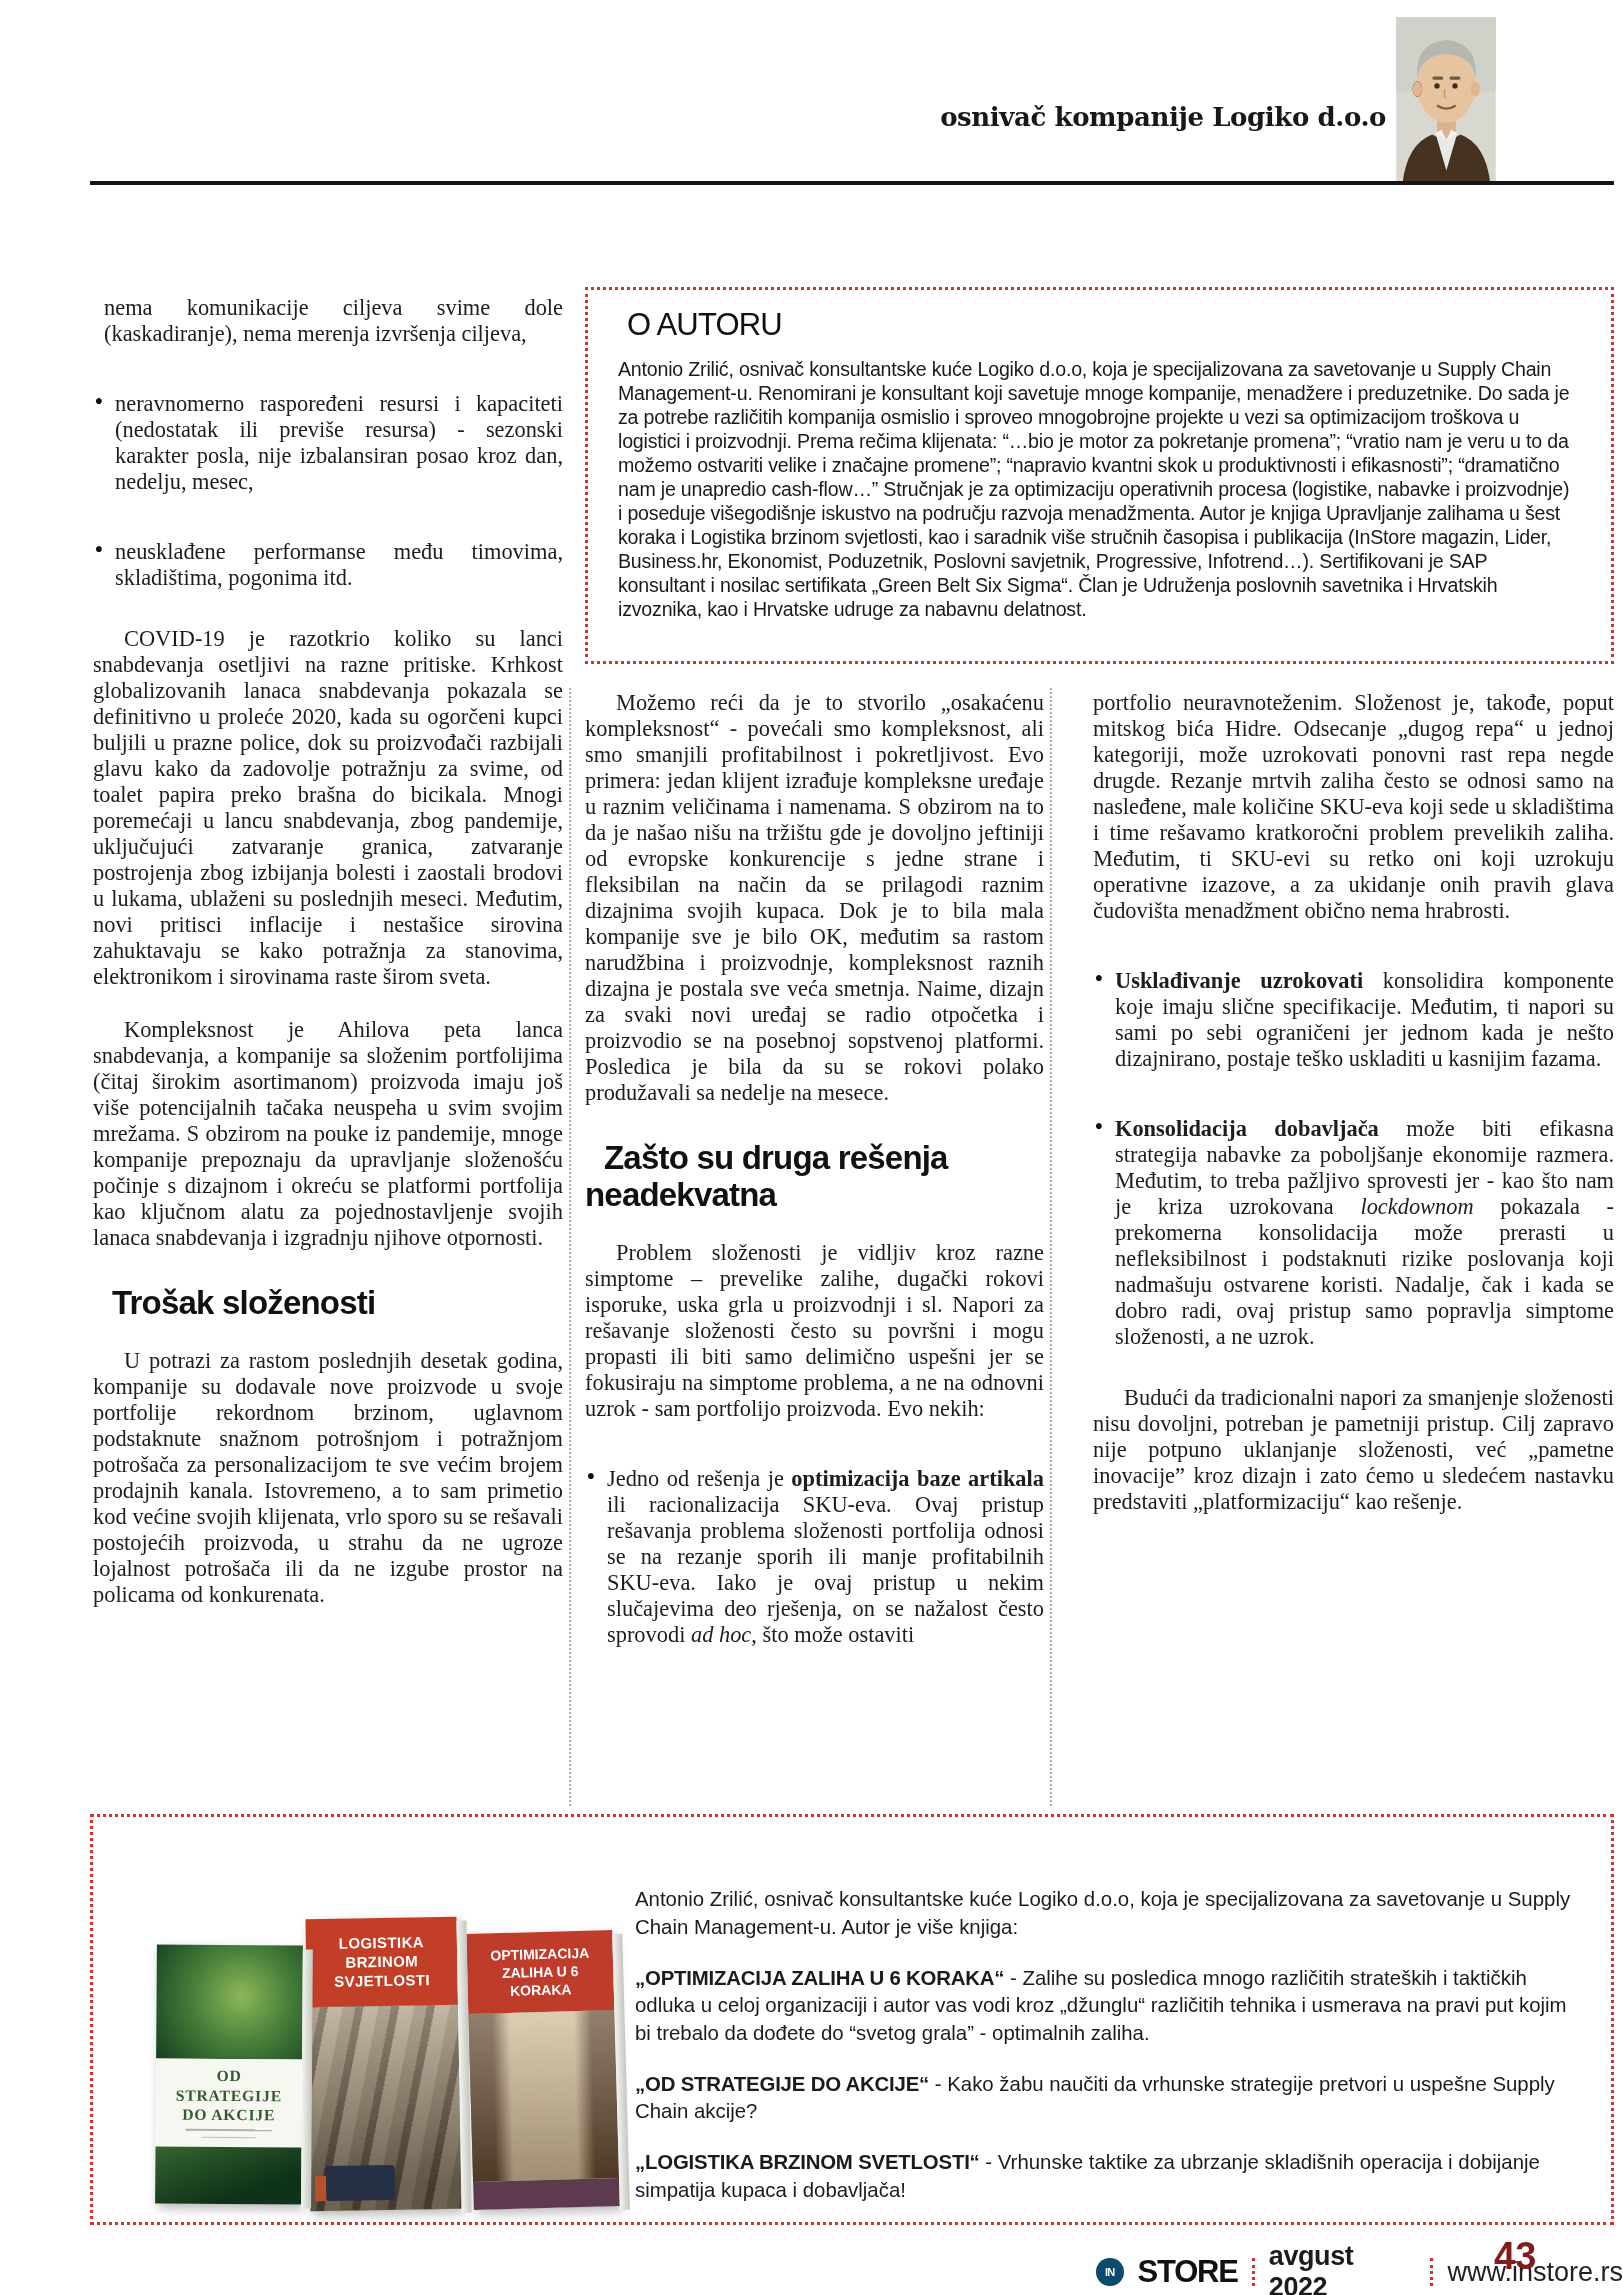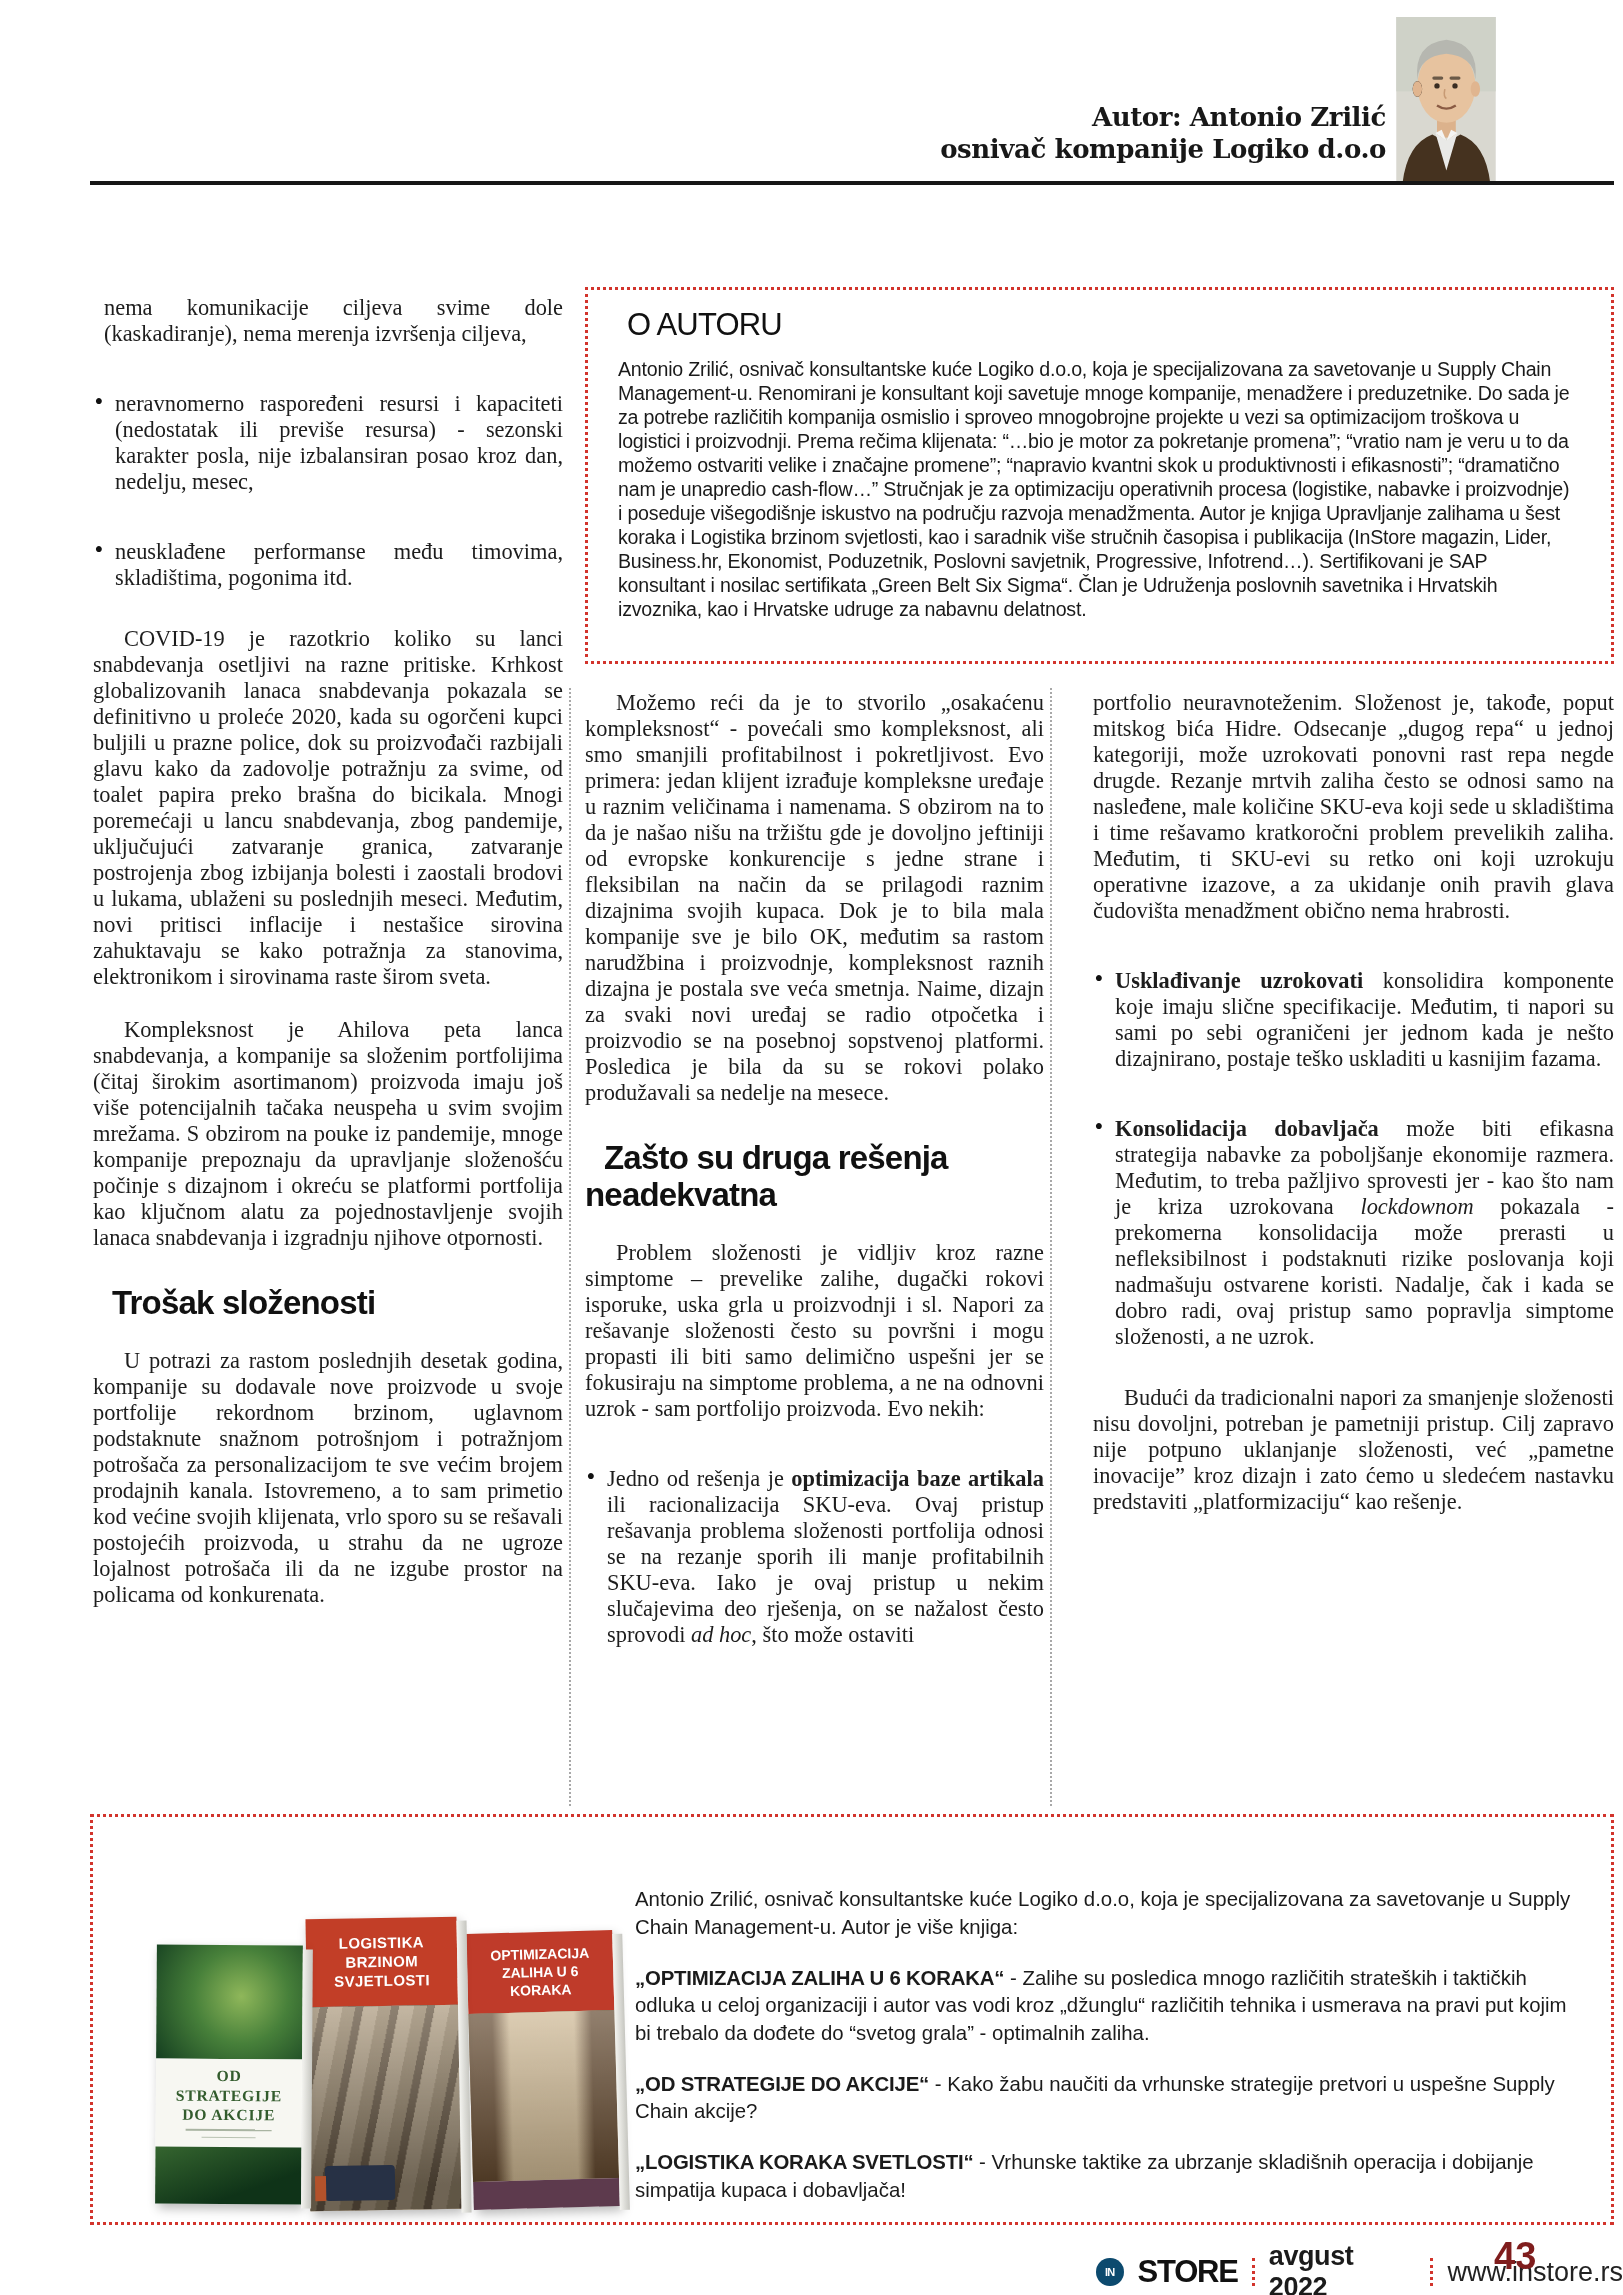--- a/index.html
+++ b/index.html
@@ -77,21 +77,20 @@
   .f-site{font-size:27px;color:#222;}
   .pagenum{position:absolute;left:1494px;top:2235px;font-family:"Liberation Sans", sans-serif;
            font-weight:700;font-size:38px;color:#7f1d1d;}
 </style>
 </head>
 <body>
 
 <div class="page">
 
   <div class="byline">
-    <div>Autor: Antonio Zrilić</div>
     <div>osnivač kompanije Logiko d.o.o</div>
   </div>
   <div class="photo">
     <svg viewBox="0 0 127 212" width="100" height="166">
       <rect width="127" height="212" fill="#d9d8d0"></rect>
       <rect width="127" height="95" fill="#cfd2c8"></rect>
       <rect x="52" y="120" width="24" height="34" fill="#dcb28c"></rect>
       <ellipse cx="64" cy="88" rx="37" ry="47" fill="#e7c39f"></ellipse>
       <path d="M27 80 Q22 34 64 29 Q106 34 101 80 Q99 50 64 47 Q29 50 27 80 Z" fill="#b6b7b0"></path>
       <ellipse cx="27" cy="92" rx="6" ry="10" fill="#e0b astonish"></ellipse>
@@ -168,21 +167,21 @@
     </div>
     <div class="books-text">
       <div>Antonio Zrilić, osnivač konsultantske kuće Logiko d.o.o, koja je specijalizovana za savetovanje u Supply Chain Management-u. Autor je više knjiga:</div>
       <div class="bk-entry">
         <span class="bb-title">„OPTIMIZACIJA ZALIHA U 6 KORAKA“</span><span> - Zalihe su posledica mnogo različitih strateških i taktičkih odluka u celoj organizaciji i autor vas vodi kroz „džunglu“ različitih tehnika i usmerava na pravi put kojim bi trebalo da dođete do “svetog grala” - optimalnih zaliha.</span>
       </div>
       <div class="bk-entry">
         <span class="bb-title">„OD STRATEGIJE DO AKCIJE“</span><span> - Kako žabu naučiti da vrhunske strategije pretvori u uspešne Supply Chain akcije?</span>
       </div>
       <div class="bk-entry">
-        <span class="bb-title">„LOGISTIKA KORAKA SVETLOSTI“</span><span> - Vrhunske taktike za ubrzanje skladišnih operacija i dobijanje simpatija kupaca i dobavljača!</span>
+        <span class="bb-title">„LOGISTIKA BRZINOM SVETLOSTI“</span><span> - Vrhunske taktike za ubrzanje skladišnih operacija i dobijanje simpatija kupaca i dobavljača!</span>
       </div>
     </div>
   </div>
 
   <div class="footer">
     <div class="in-logo">IN</div>
     <div class="brand">STORE</div>
     <div class="fsep"></div>
     <div class="f-issue">avgust 2022</div>
     <div class="fsep"></div>

